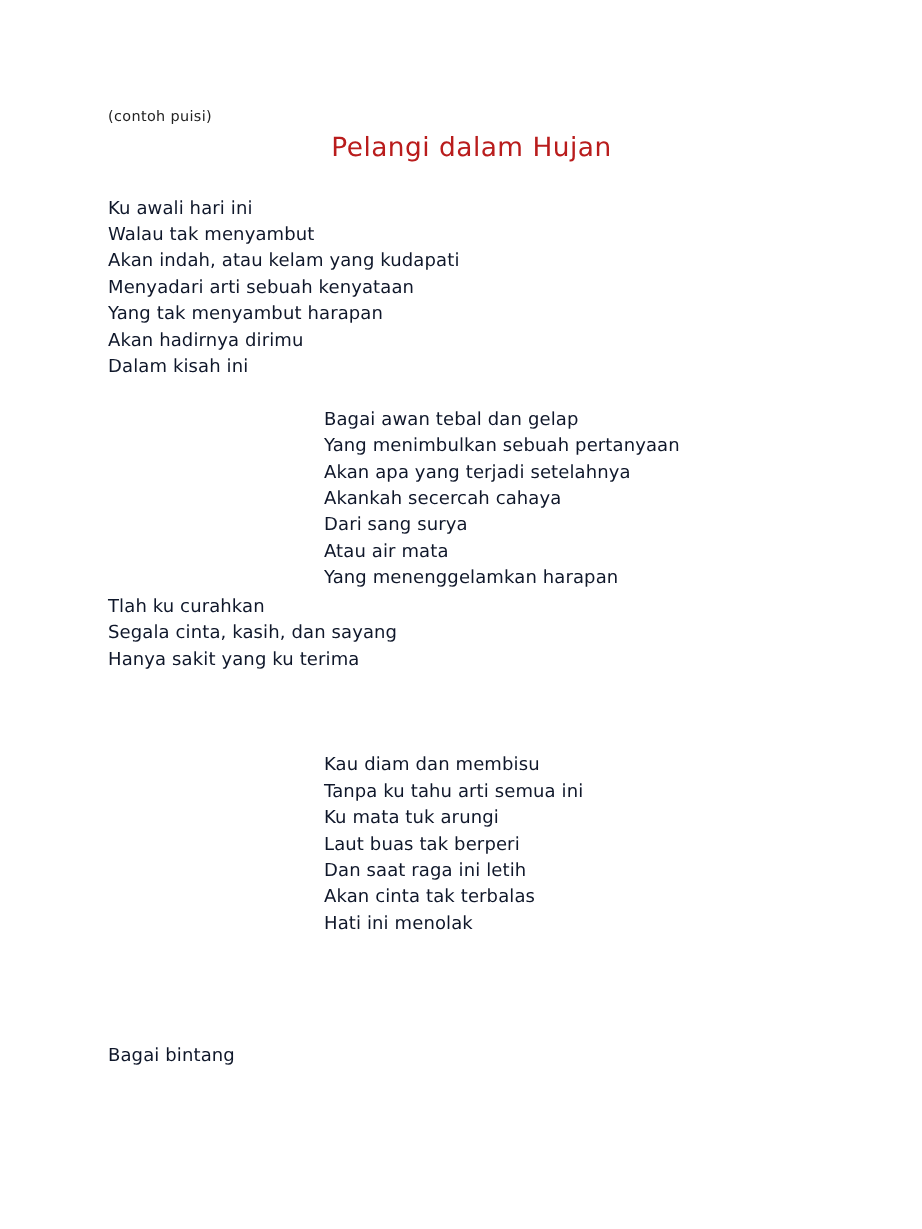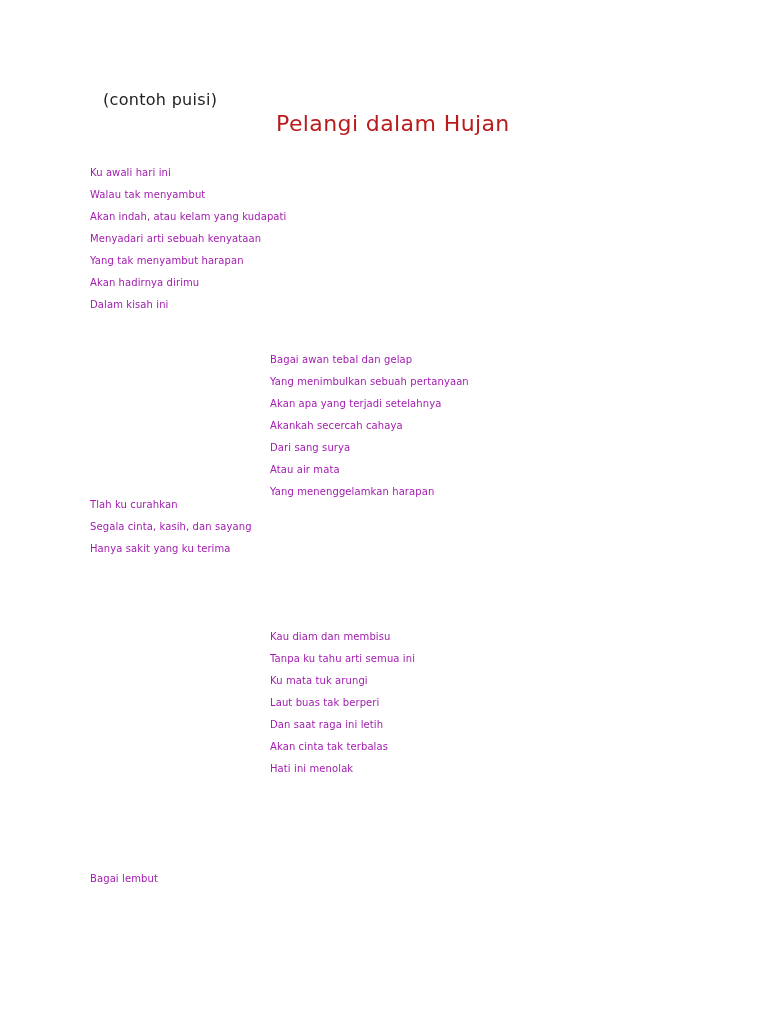--- a/index.html
+++ b/index.html
@@ -16,52 +16,52 @@
       color: #1a1a1a;
     }
     .page {
       position: absolute;
       left: 0; top: 0;
       width: 768px; height: 1024px;
       background: #ffffff;
     }
     .label {
       position: absolute;
-      left: 103px;
+      left: 90px;
       top: 90px;
-      font-size: 16px;
+      font-size: 12px;
       letter-spacing: 0.3px;
       color: #222;
     }
     .title {
       position: absolute;
       left: 276px;
       top: 111px;
       font-size: 22px;
       letter-spacing: 0.4px;
       color: #b91c1c;
     }
     .stanza {
       position: absolute;
       margin: 0;
       padding: 0;
       list-style: none;
     }
     .stanza li {
-      font-size: 10px;
+      font-size: 15px;
       line-height: 22px;
       height: 22px;
       white-space: nowrap;
-      color: #a21caf;
+      color: #0f172a;
       letter-spacing: 0.1px;
     }
     .left { left: 90px; }
     .indent { left: 270px; }
     #s1 { top: 162px; }
-    #s2 { top: 338px; margin-top: 11px; }
+    #s2 { top: 338px; }
     #s3 { top: 494px; }
     #s4 { top: 626px; }
     #s5 { top: 802px; }
     #s6 { top: 868px; }
   </style>
 </head>
 <body>
 
 <div class="page">
 
@@ -99,16 +99,16 @@
     <li>Tanpa ku tahu arti semua ini</li>
     <li>Ku mata tuk arungi</li>
     <li>Laut buas tak berperi</li>
     <li>Dan saat raga ini letih</li>
     <li>Akan cinta tak terbalas</li>
     <li>Hati ini menolak</li>
   </ul>
 
 
   <ul class="stanza left" id="s6">
-    <li>Bagai lembut</li>
+    <li>Bagai bintang</li>
   </ul>
 
 </div>
 
 </body></html>

